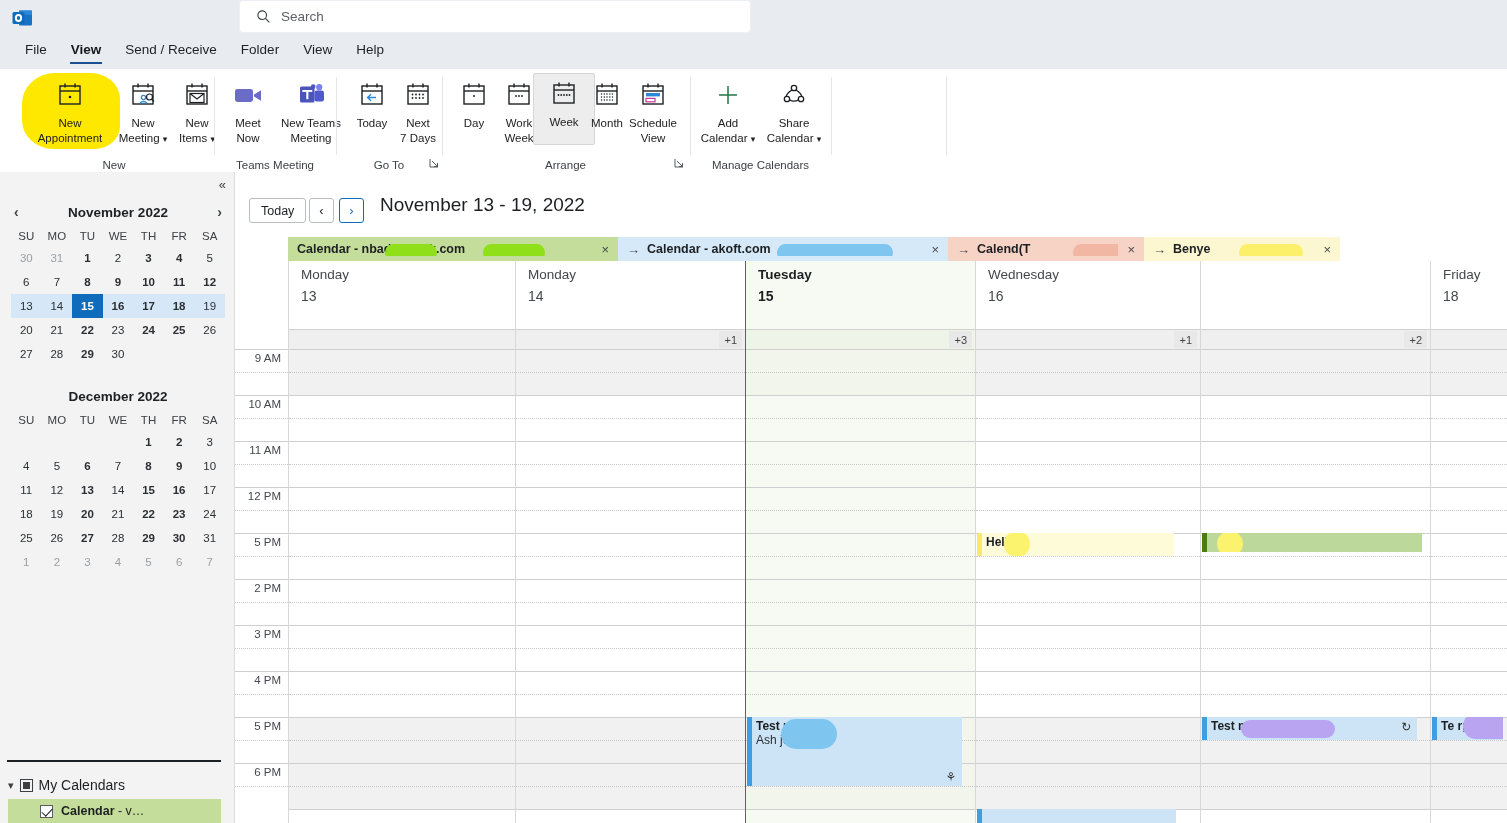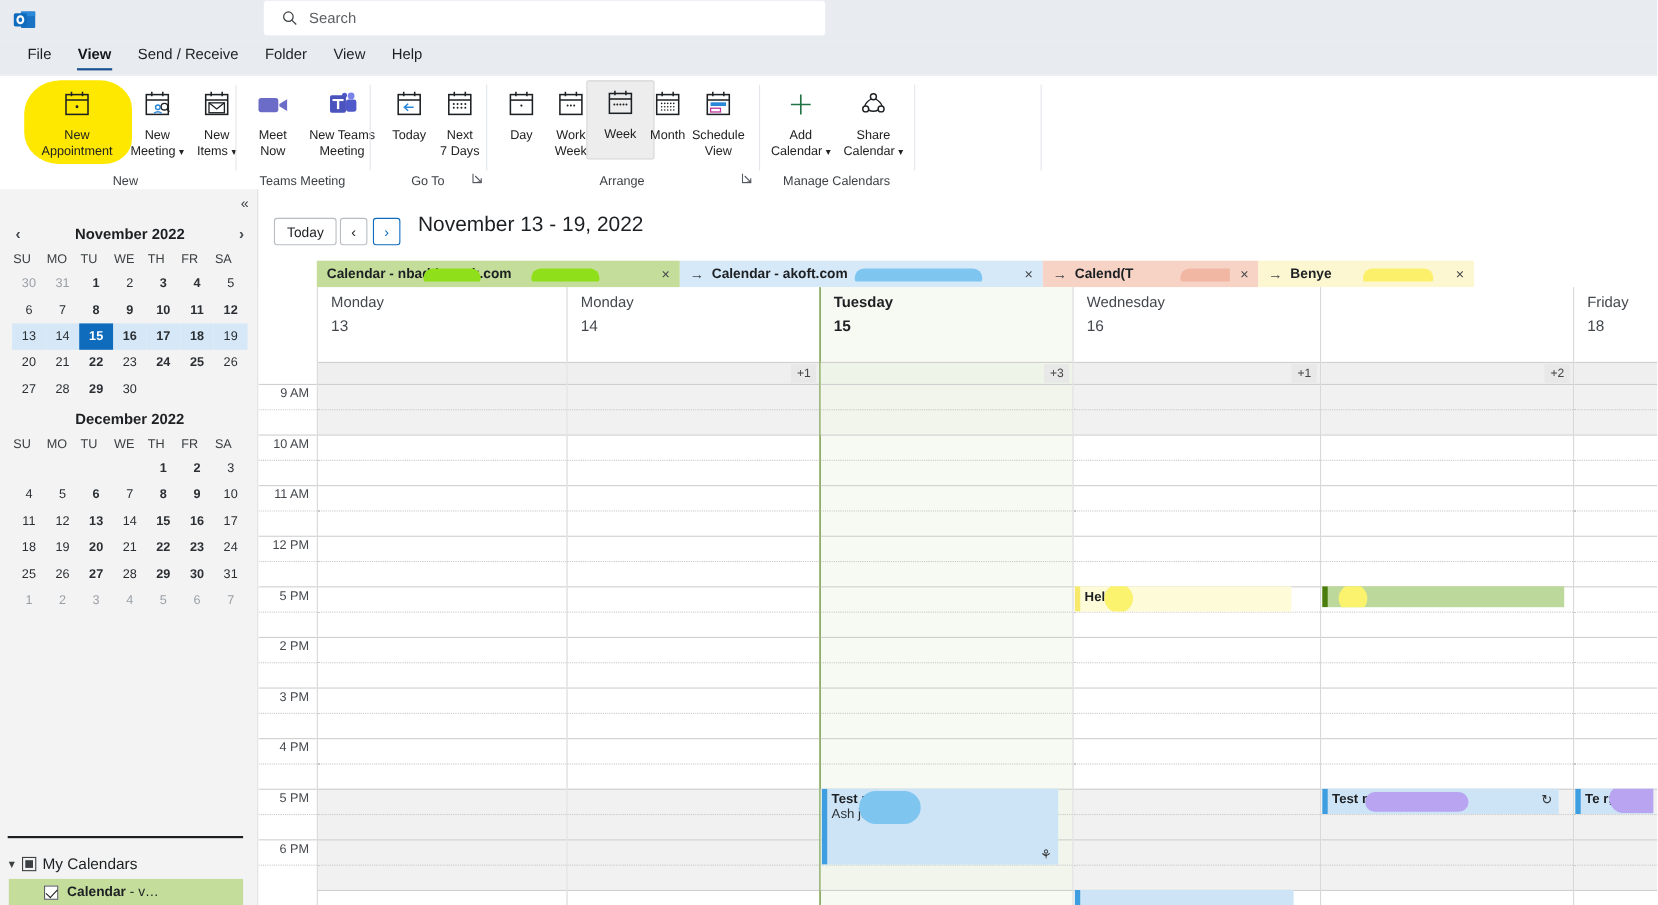--- a/index.html
+++ b/index.html
@@ -89,21 +89,21 @@
   }
   .datenav { position:absolute; left:8px; top:26px; width:220px; }
   .dn-header {
     display:flex; align-items:center; justify-content:center; position:relative;
     height:28px; font-size:13.5px; font-weight:700; color:#1d2023;
   }
   .dn-arrow { position:absolute; font-size:14px; color:#44484d; cursor:default; }
   .dn-arrow.l { left:6px; } .dn-arrow.r { right:6px; }
   table.minical { border-collapse:collapse; width:214px; margin:0 auto; }
   table.minical th {
-    font-size:11.5px; font-weight:400; color:#3c4043; height:20px; width:28px; text-align:left;
+    font-size:11.5px; font-weight:400; color:#3c4043; height:20px; width:28px; text-align:center;
   }
   table.minical td {
     font-size:11.5px; height:24px; width:28px; text-align:center; color:#2b2f33; cursor:default;
   }
   table.minical td.dim { color:#9aa0a6; }
   table.minical td.bold { font-weight:700; }
   table.minical td.wk { background:#d6e8f7; }
   table.minical td.today { background:#0f6cbd; color:#fff; font-weight:700; }
   .ical-divider { position:absolute; left:7px; top:588px; width:214px; height:2px; background:#1d2023; }
   .mycal-header {
@@ -556,21 +556,21 @@
               <td class="">28</td>
               <td class="bold">29</td>
               <td class="">30</td>
               <td class=""></td>
               <td class=""></td>
               <td class=""></td>
             </tr>
           </tbody>
       </table>
 
-      <div class="dn-header" style="margin-top:0;">
+      <div class="dn-header" style="margin-top:16px;">
         <span>December 2022</span>
       </div>
       <table class="minical">
         <thead>
             <tr>
           <th>SU</th>
           <th>MO</th>
           <th>TU</th>
           <th>WE</th>
           <th>TH</th>

